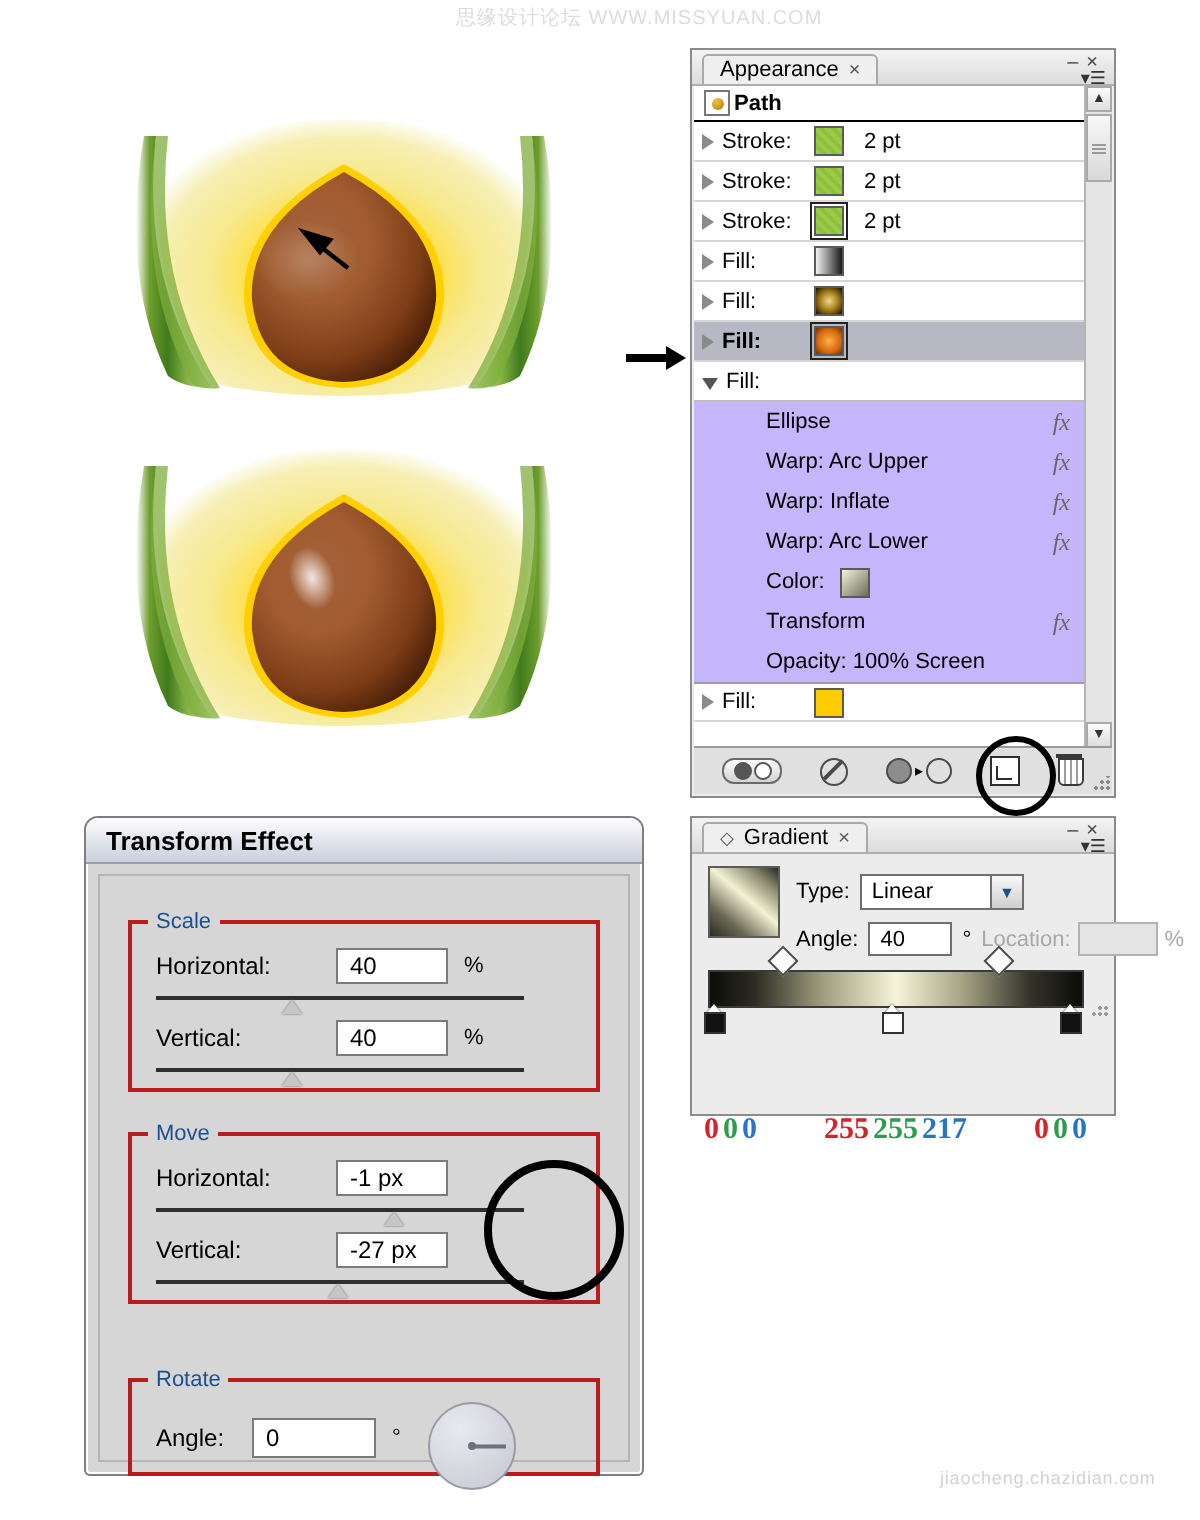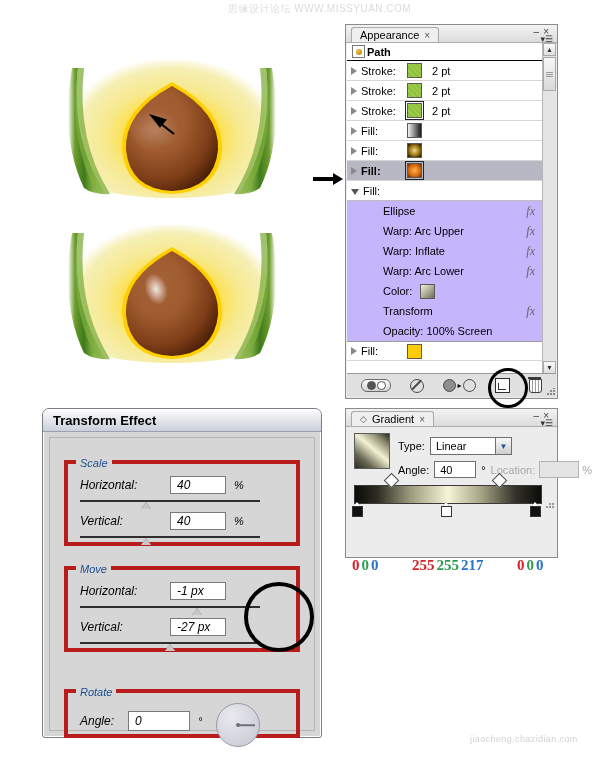--- a/index.html
+++ b/index.html
@@ -275,23 +275,22 @@
     box-sizing:border-box;
   }
   #td-inner{
     position:absolute;left:6px;top:28px;right:6px;bottom:6px;
     background:#d6d6d6;
     border:1px solid #b4b4b4;
     box-sizing:border-box;
   }
   .group{
     position:absolute;
-    border:4px solid #b91c1c;
-    box-sizing:border-box;
-    font-style:italic;
+    border:2px solid #b91c1c;
+    box-sizing:border-box;
   }
   .group-legend{
     position:absolute; left:8px; top:-7px;
     background:#d6d6d6;
     padding:0 4px;
     font-size:11px;
     color:#1b4f8f;
   }
   .fld-row{
     position:absolute; left:12px; right:10px;

